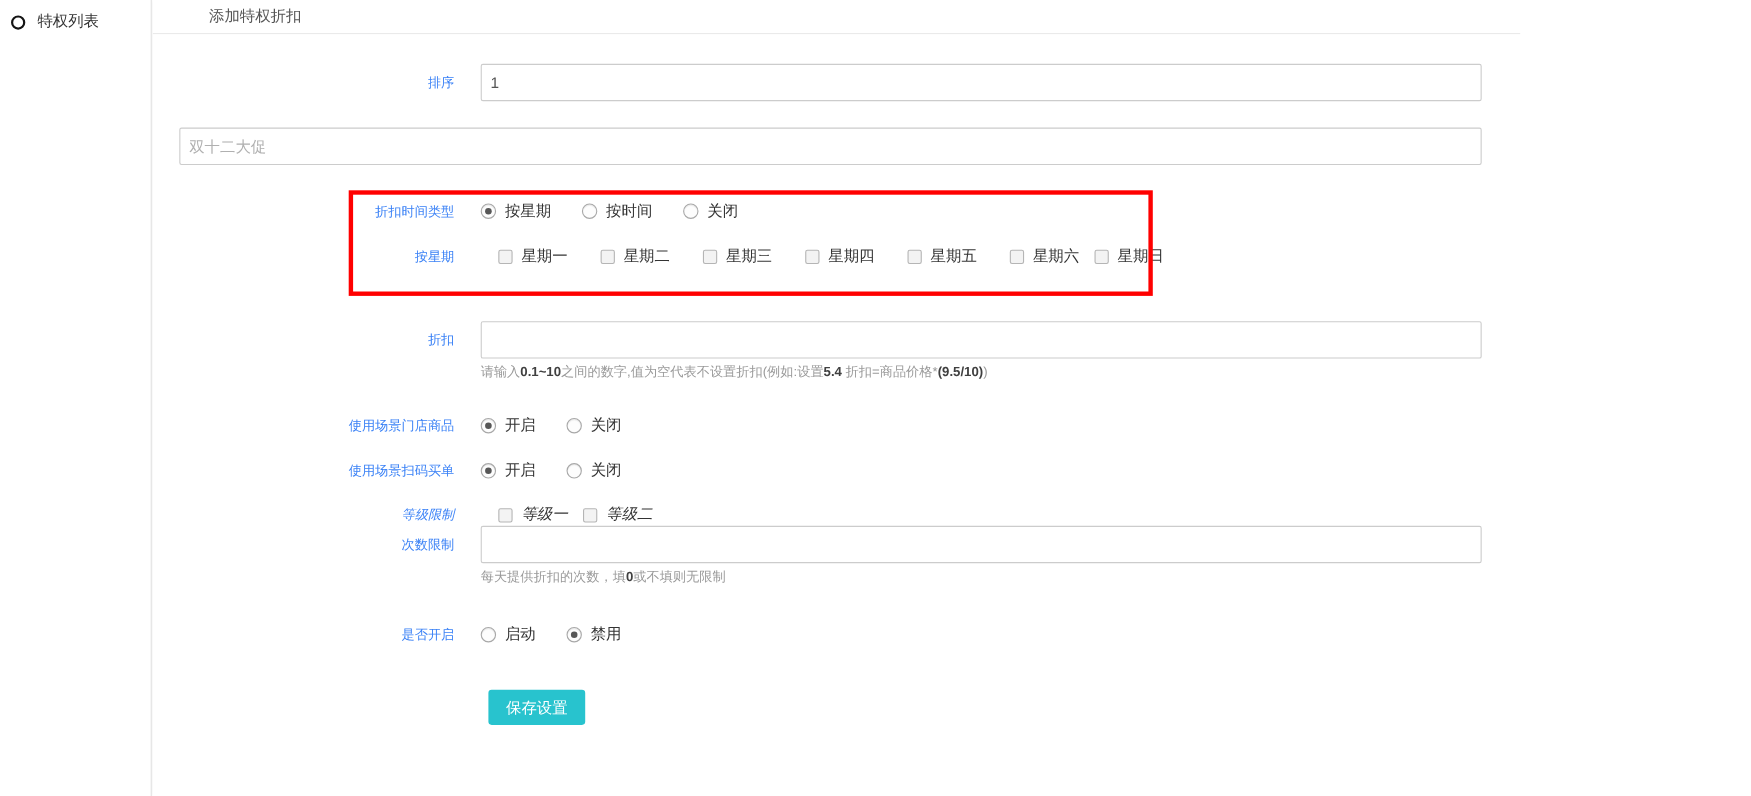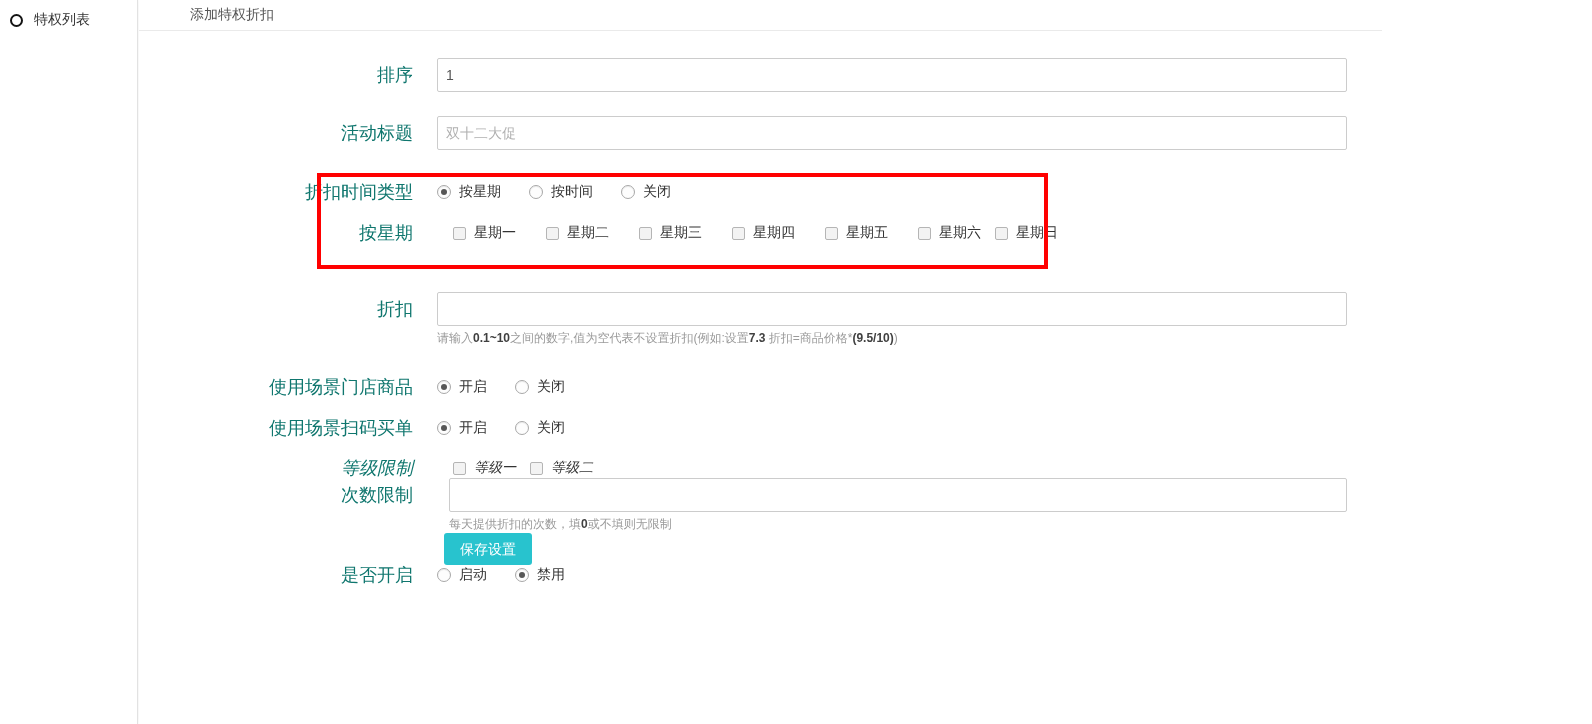--- a/index.html
+++ b/index.html
@@ -18,21 +18,21 @@
 
   
   .main { position:absolute; left:139px; top:0; width:1243px; height:724px; background:#fff; }
   .main-header { height:31px; border-bottom:1px solid #eaeaea; padding-left:51px;
                  display:flex; align-items:center; }
   .page-title { font-size:14px; color:#555; }
 
   .form-wrap { position:relative; padding-top:27px; }
 
   .form-row { display:flex; align-items:flex-start; }
-  .form-label { flex:0 0 274px; text-align:right; color:#0f766e; font-size:18px; }
+  .form-label { flex:0 0 274px; text-align:right; color:#3b82f6; font-size:12px; }
   .form-ctrl { flex:1; margin-left:24px; margin-right:35px; }
 
   .lbl-input { line-height:34px; }
   .lbl-opts  { line-height:20px;text-align:right; }
 
   .text-input { width:100%; height:34px; border:1px solid #ccc; border-radius:2px;
                 padding:0 8px; font-size:14px; color:#555; outline:none; background:#fff;
                 font-family:"Liberation Sans","DejaVu Sans",sans-serif; }
   .text-input::placeholder { color:#b0b0b0; }
 
@@ -57,21 +57,21 @@
                    border:4px solid #f00; pointer-events:none; }
 
   .save-button { display:inline-block; margin-left:7px; height:32px; min-width:82px;
                  padding:0 16px; border:none; border-radius:3px; background:#28c3ce;
                  color:#fff; font-size:14px; cursor:pointer; line-height:32px;
                  font-family:"Liberation Sans","DejaVu Sans",sans-serif; }
 
   
   .mb24{margin-bottom:24px;} .mb32{margin-bottom:32px;} .mb21{margin-bottom:21px;}
   .mb49{margin-bottom:49px;} .mb30{margin-bottom:30px;justify-content:flex-end;} .mb20{margin-bottom:20px;font-family:Liberation Serif, serif;}
-  .mb12{font-style:italic;} .mb34{gap:12px;} .mb40{margin-bottom:40px;}
+  .mb12{font-style:italic;} .mb34{margin-bottom:34px;} .mb40{margin-bottom:40px;}
 </style>
 </head>
 <body>
 
 <div class="sidebar">
   <div class="sidebar-item">
     <span class="circle-icon"></span>
     <span class="sidebar-item-label">特权列表</span>
   </div>
 </div>
@@ -87,21 +87,20 @@
     <div class="red-highlight" style="border-color: rgb(255, 0, 0);"></div>
 
     <div class="form-row mb24">
       <div class="form-label lbl-input">排序</div>
       <div class="form-ctrl">
         <input class="text-input" type="text" value="1" style="">
       </div>
     </div>
 
     <div class="form-row mb32">
-      <div class="form-label lbl-input">活动标题</div>
       <div class="form-ctrl">
         <input class="text-input" type="text" placeholder="双十二大促" style="">
       </div>
     </div>
 
     <div class="form-row mb21">
       <div class="form-label lbl-opts">折扣时间类型</div>
       <div class="form-ctrl opts-row">
         <label class="opt opt-sp28">
           <span class="radio checked"></span>
@@ -149,21 +148,21 @@
           <span class="checkbox"></span>
           <span class="opt-label">星期日</span>
         </label>
       </div>
     </div>
 
     <div class="form-row mb30">
       <div class="form-label lbl-input">折扣</div>
       <div class="form-ctrl">
         <input class="text-input" type="text" value="" style="">
-        <div class="hint"><span>请输入</span><b>0.1~10</b><span>之间的数字,值为空代表不设置折扣(例如:设置</span><b>7.3</b><span> 折扣=商品价格*</span><b>(9.5/10)</b><span>)</span></div>
+        <div class="hint"><span>请输入</span><b>0.1~10</b><span>之间的数字,值为空代表不设置折扣(例如:设置</span><b>5.4</b><span> 折扣=商品价格*</span><b>(9.5/10)</b><span>)</span></div>
       </div>
     </div>
 
     <div class="form-row mb21">
       <div class="form-label lbl-opts">使用场景门店商品</div>
       <div class="form-ctrl opts-row">
         <label class="opt opt-sp28">
           <span class="radio checked"></span>
           <span class="opt-label">开启</span>
         </label>
@@ -203,35 +202,35 @@
     </div>
 
     <div class="form-row mb34">
       <div class="form-label lbl-input">次数限制</div>
       <div class="form-ctrl">
         <input class="text-input" type="text" value="" style="">
         <div class="hint"><span>每天提供折扣的次数，填</span><b>0</b><span>或不填则无限制</span></div>
       </div>
     </div>
 
+    <div class="form-row mb40">
+      <div class="form-label lbl-opts">是否开启</div>
+      <div class="form-ctrl opts-row">
+        <label class="opt opt-sp28">
+          <span class="radio"></span>
+          <span class="opt-label">启动</span>
+        </label>
+        <label class="opt">
+          <span class="radio checked"></span>
+          <span class="opt-label">禁用</span>
+        </label>
+      </div>
+    </div>
+
     <div class="form-row">
       <div class="form-label"></div>
       <div class="form-ctrl">
         <button class="save-button" style="background-color: rgb(40, 195, 206);">保存设置</button>
       </div>
     </div>
 
-    <div class="form-row mb40">
-      <div class="form-label lbl-opts">是否开启</div>
-      <div class="form-ctrl opts-row">
-        <label class="opt opt-sp28">
-          <span class="radio"></span>
-          <span class="opt-label">启动</span>
-        </label>
-        <label class="opt">
-          <span class="radio checked"></span>
-          <span class="opt-label">禁用</span>
-        </label>
-      </div>
-    </div>
-
   </div>
 </div>
 
 </body></html>

